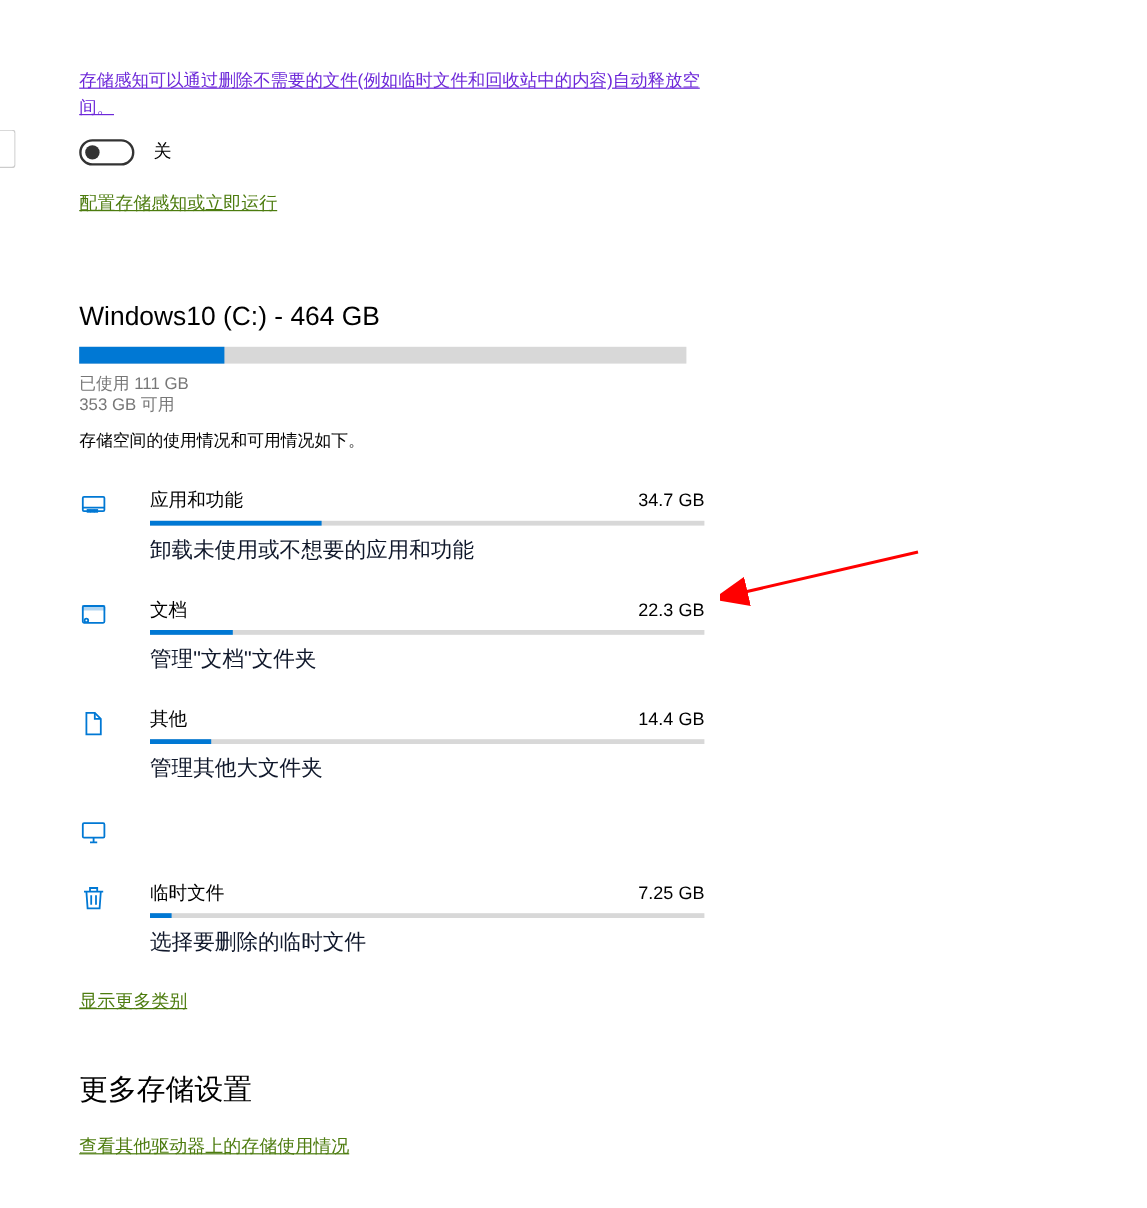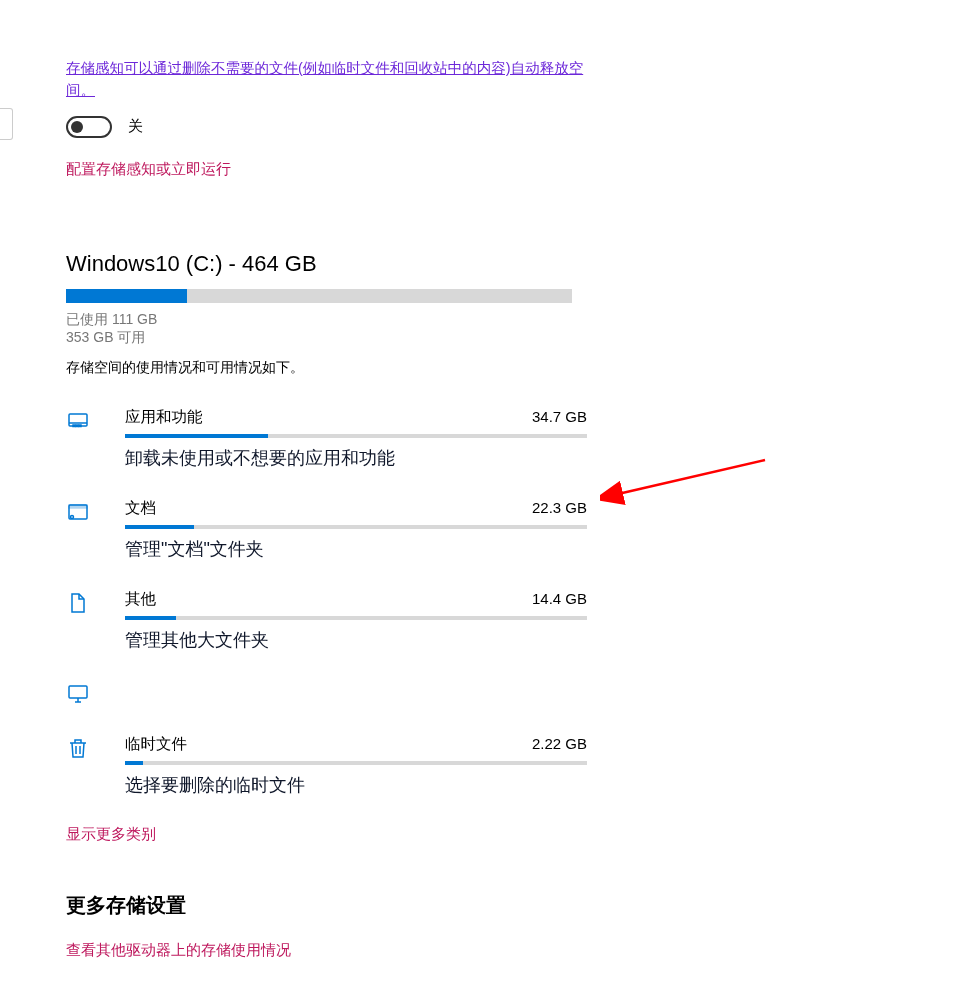--- a/index.html
+++ b/index.html
@@ -60,24 +60,25 @@
       background: #333;
       border-radius: 50%;
       position: absolute;
       left: 3px;
       top: 3px;
     }
     .toggle-label {
       font-size: 15px;
     }
     .link {
-      color: #be185d;
+      color: #4d7c0f;
       font-size: 15px;
       cursor: pointer;
       display: inline-block;
+      text-decoration: underline;
     }
     .drive-section {
       margin-top: 72px;
     }
     .drive-title {
       font-size: 22px;
       font-weight: 400;
       margin-bottom: 12px;
     }
     .main-bar {
@@ -146,22 +147,22 @@
     }
     .category-bar-fill {
       height: 100%;
       background: #0078d4;
     }
     .category-sub {
       font-size: 18px;
       color: #0f172a;
     }
     .more-section-title {
-      font-size: 20px;
-      font-weight: 700;
+      font-size: 24px;
+      font-weight: 400;
       margin-top: 48px;
       margin-bottom: 22px;
     }
     .arrow-annotation {
       position: absolute;
       left: 600px;
       top: 452px;
       pointer-events: none;
     }
   </style>
@@ -258,21 +259,21 @@
     <div class="category-icon"><svg viewBox="0 0 24 24" fill="none" stroke="#0078d4" stroke-width="1.5">
               <path d="M6 7 L7 21 L17 21 L18 7"></path>
               <line x1="4" y1="7" x2="20" y2="7"></line>
               <line x1="10" y1="10" x2="10" y2="18"></line>
               <line x1="14" y1="10" x2="14" y2="18"></line>
               <path d="M9 7 L9 4 L15 4 L15 7"></path>
             </svg></div>
     <div class="category-body">
       <div class="category-header">
         <span class="category-name">临时文件</span>
-        <span class="category-size">2.22 GB</span>
+        <span class="category-size">7.25 GB</span>
       </div>
       <div class="category-bar">
         <div class="category-bar-fill" style="width:4%"></div>
       </div>
       <div class="category-sub">选择要删除的临时文件</div>
     </div>
   </div>
       </div>
 
     <a class="link">显示更多类别</a>

